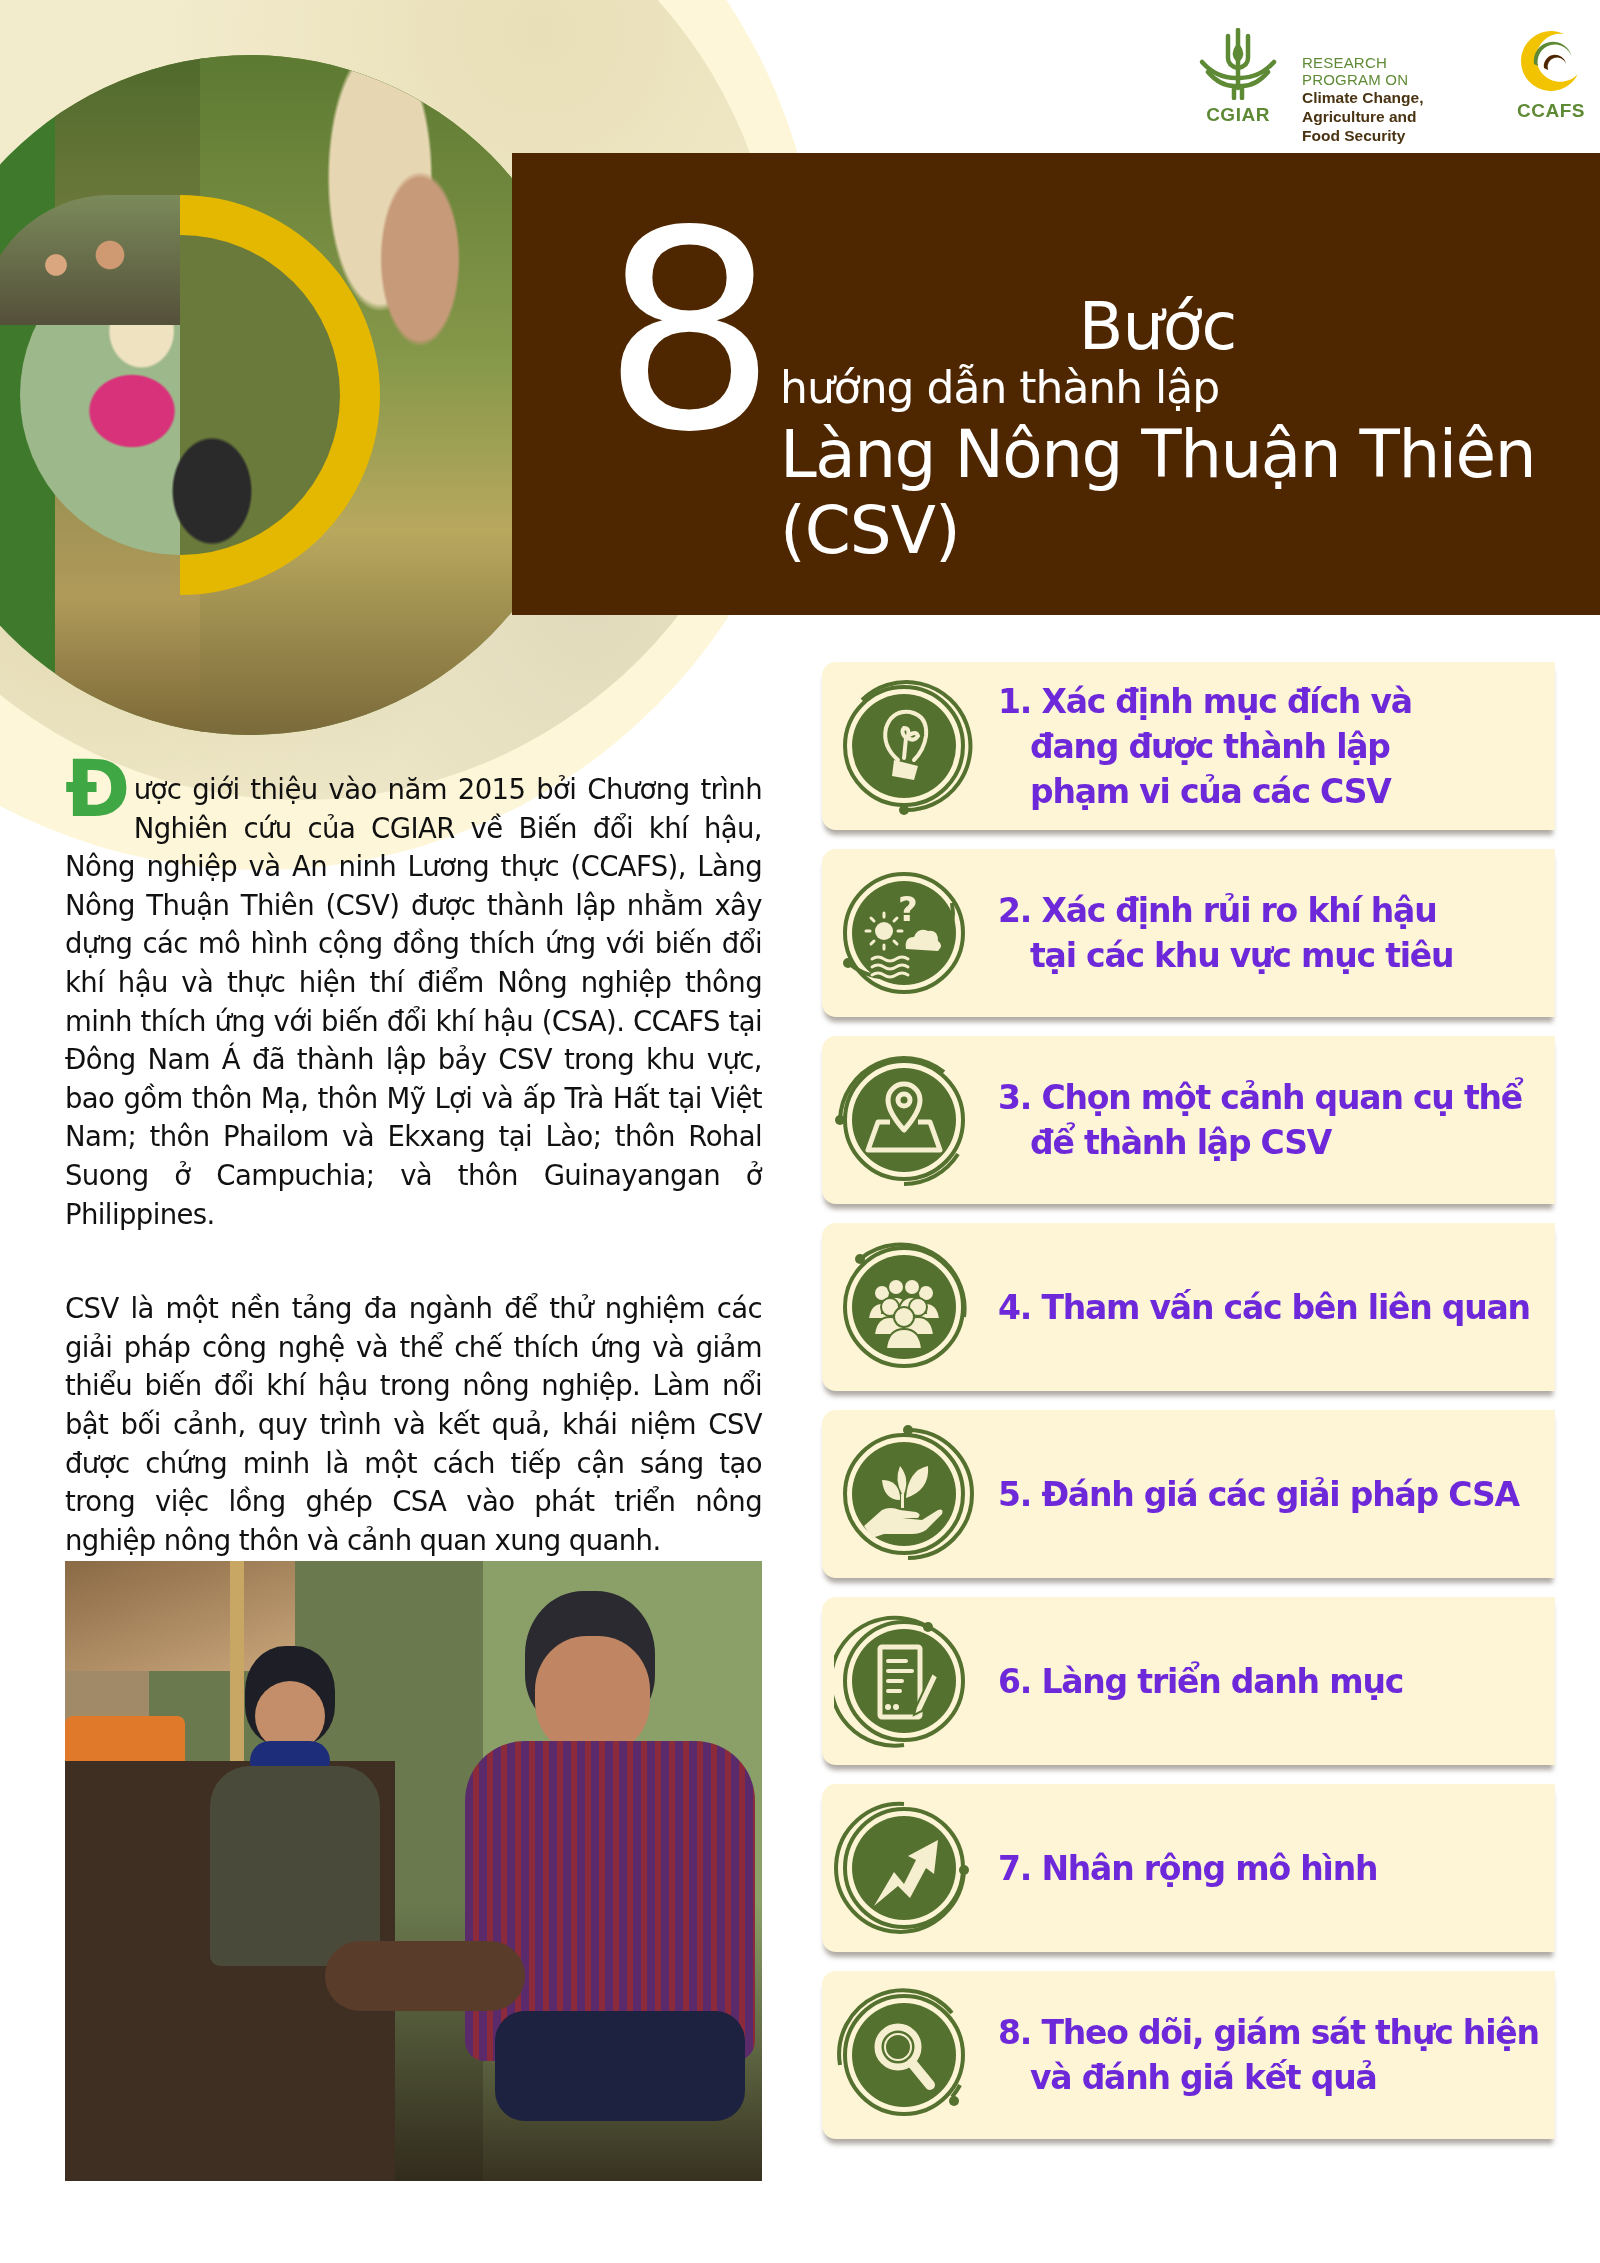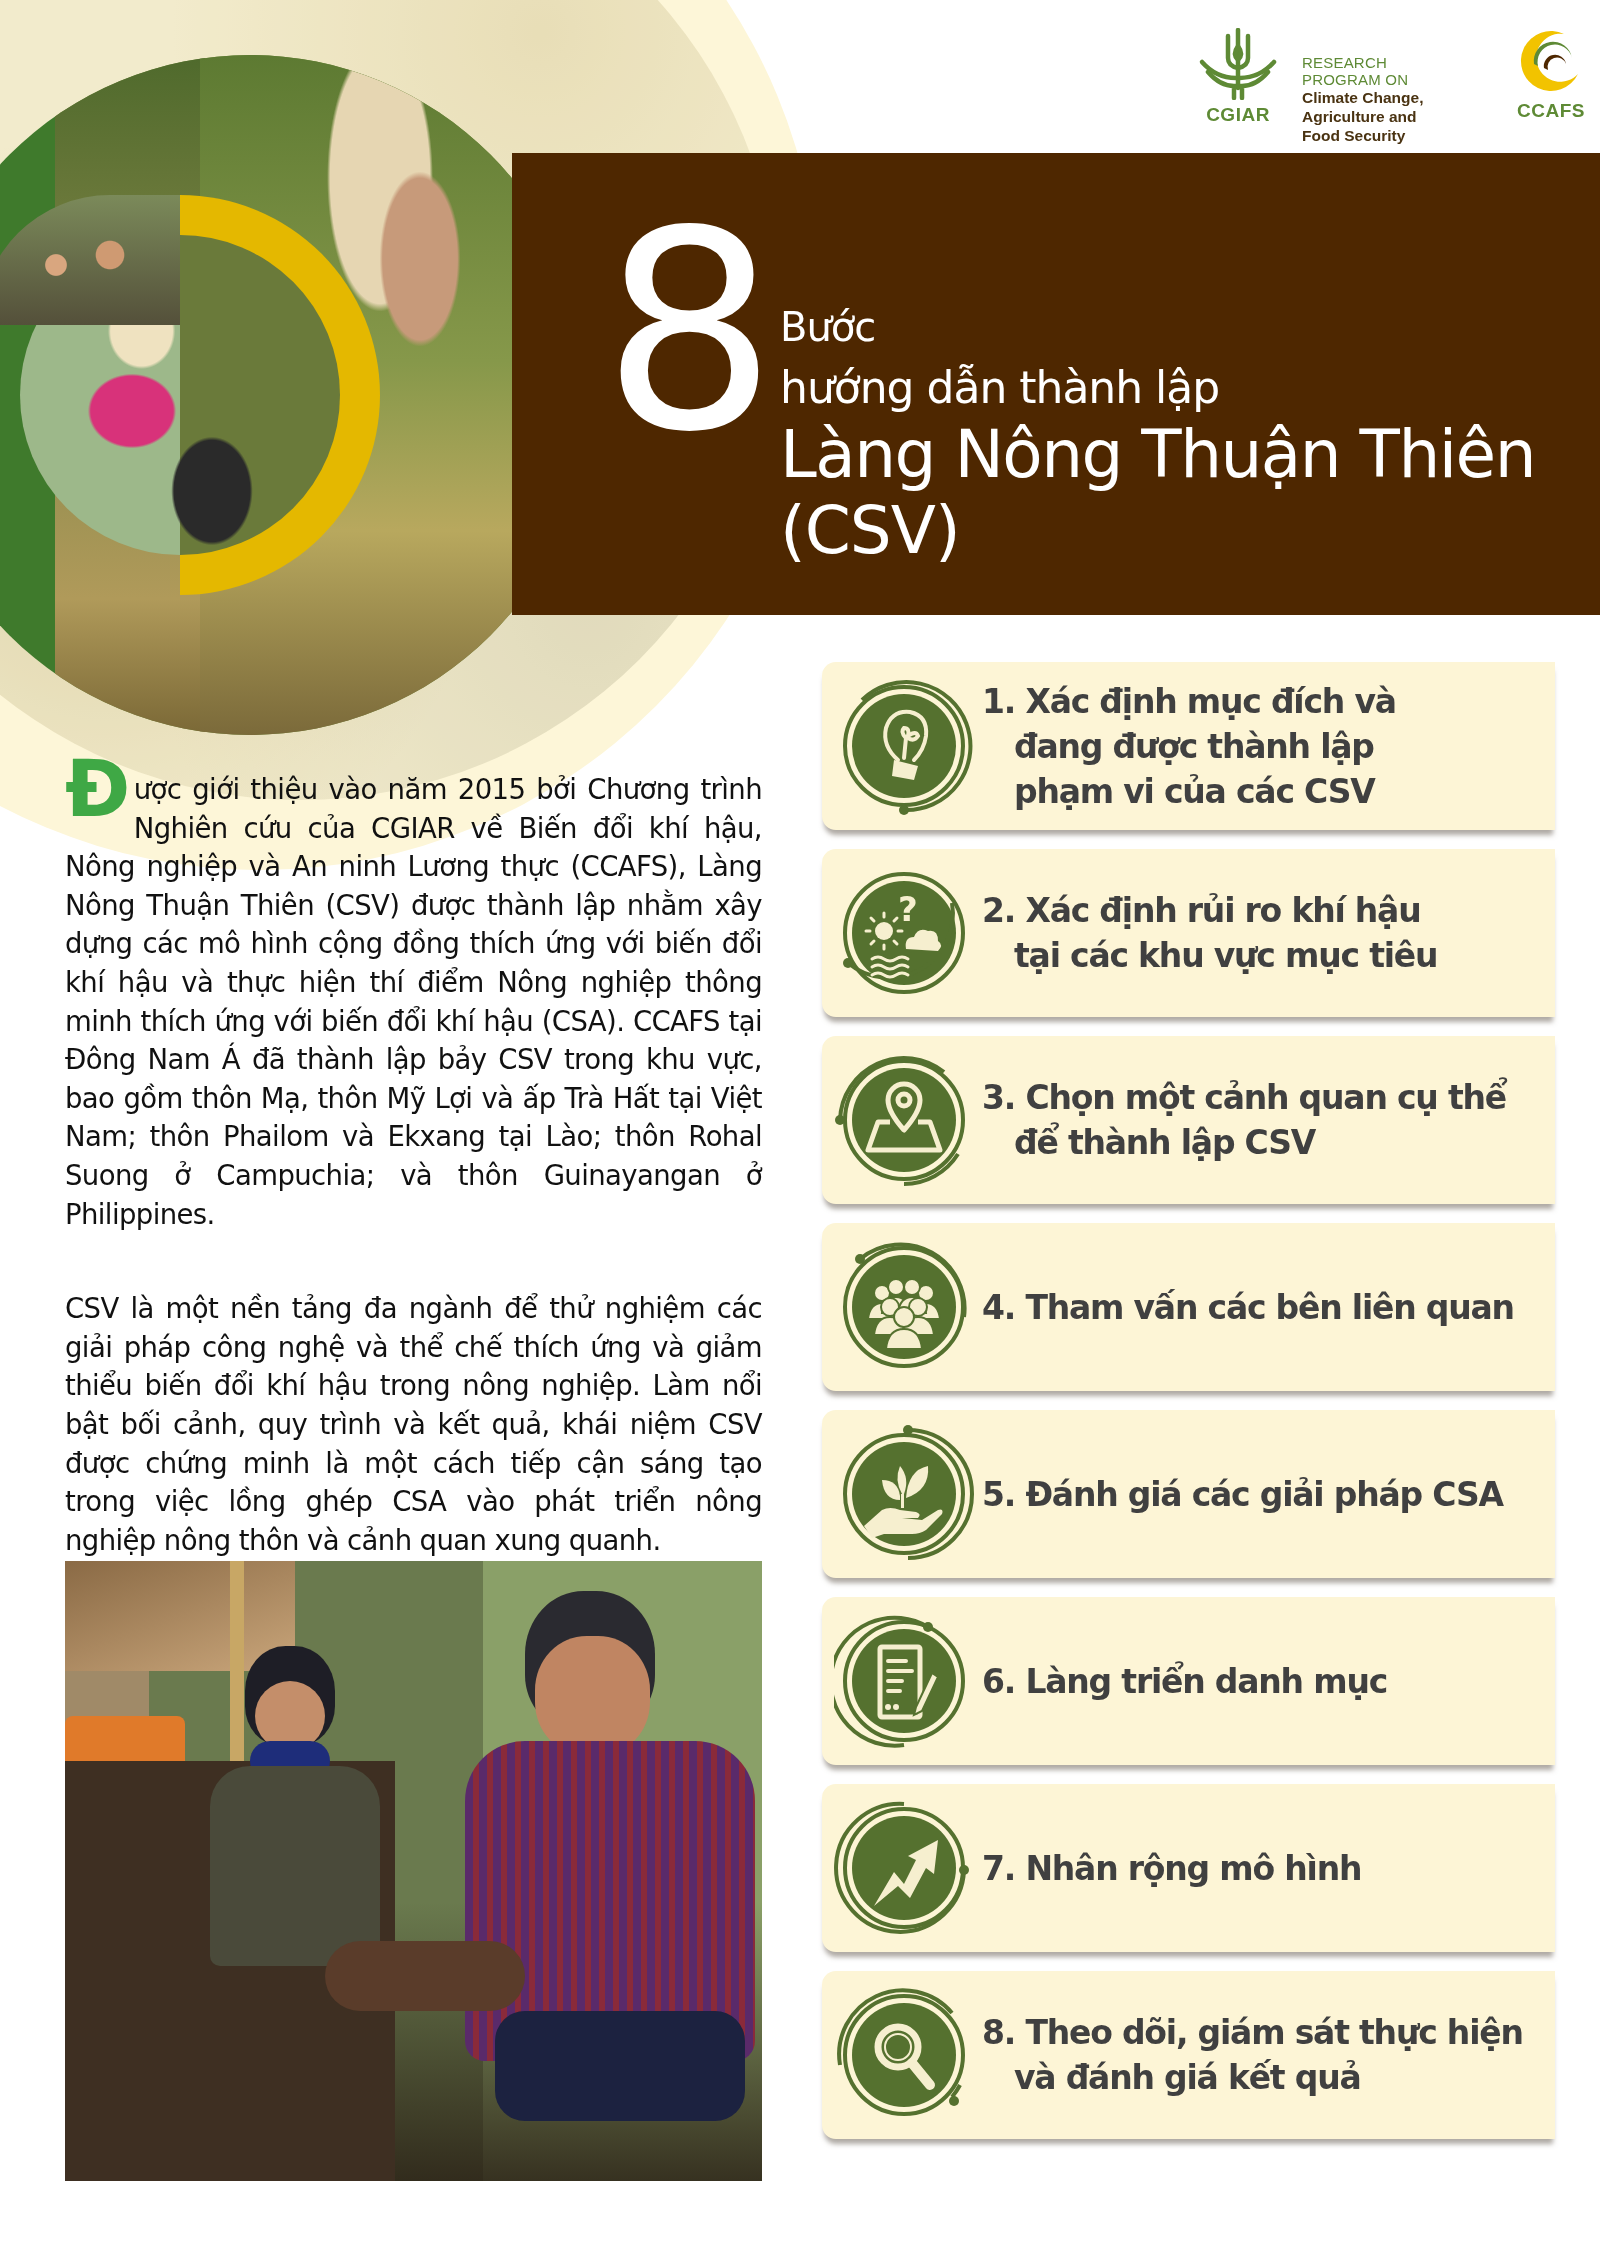--- a/index.html
+++ b/index.html
@@ -77,21 +77,21 @@
   .banner {
     position: absolute; left: 512px; top: 153px; width: 1088px; height: 462px;
     background: #4e2700;
   }
   .title-eight {
     position: absolute; left: 90px; top: 42px; color: #ffffff;
     font-family: "DejaVu Sans", sans-serif; font-size: 275px; line-height: 275px; font-weight: normal;
     letter-spacing: -5px;
   }
   .title-lines { position: absolute; left: 268px; top: 142px; color: #ffffff; font-family: "DejaVu Sans", sans-serif; }
-  .title-l1 { font-size: 40px; line-height: 64px; letter-spacing: -1px; }
+  .title-l1 { font-size: 65px; line-height: 64px; letter-spacing: -1px; text-align: center; }
   .title-l2 { font-size: 44px; line-height: 58px; letter-spacing: -1px; }
   .title-l3 { font-size: 66px; line-height: 76px; letter-spacing: -1.5px; white-space: nowrap; }
   .title-l4 { font-size: 66px; line-height: 76px; letter-spacing: -1px; }
 
   
   .intro {
     position: absolute; left: 65px; top: 770px; width: 697px;
     font-family: "DejaVu Sans", sans-serif; font-size: 27.5px; line-height: 38.6px; color: #111;
     text-align: justify; letter-spacing: -0.6px;
   }
@@ -132,22 +132,22 @@
     position: relative; height: 168px; margin-bottom: 19px;
     background: #fdf5d6; border-radius: 14px 0 0 14px;
     box-shadow: 0 7px 5px -2px rgba(110,100,90,0.55);
     display: flex; align-items: center;
   }
   .step-icon {
     position: absolute; left: 12px; top: 50%; transform: translateY(-50%);
     width: 140px; height: 140px;
   }
   .step-text {
-    position: absolute; left: 160px; right: 10px;
-    font-family: "DejaVu Sans", sans-serif; font-weight: bold; color: #404040;
+    position: absolute; left: 176px; right: 10px;
+    font-family: "DejaVu Sans", sans-serif; font-weight: bold; color: #6d28d9;
     font-size: 33px; line-height: 45px; letter-spacing: -1.2px;
   }
   .step-text .indent { display: block; padding-left: 32px; }
 </style>
 </head>
 <body>
 
 <div class="bg-pale-circle"></div>
 <div class="bg-pale-photo"></div>
 

